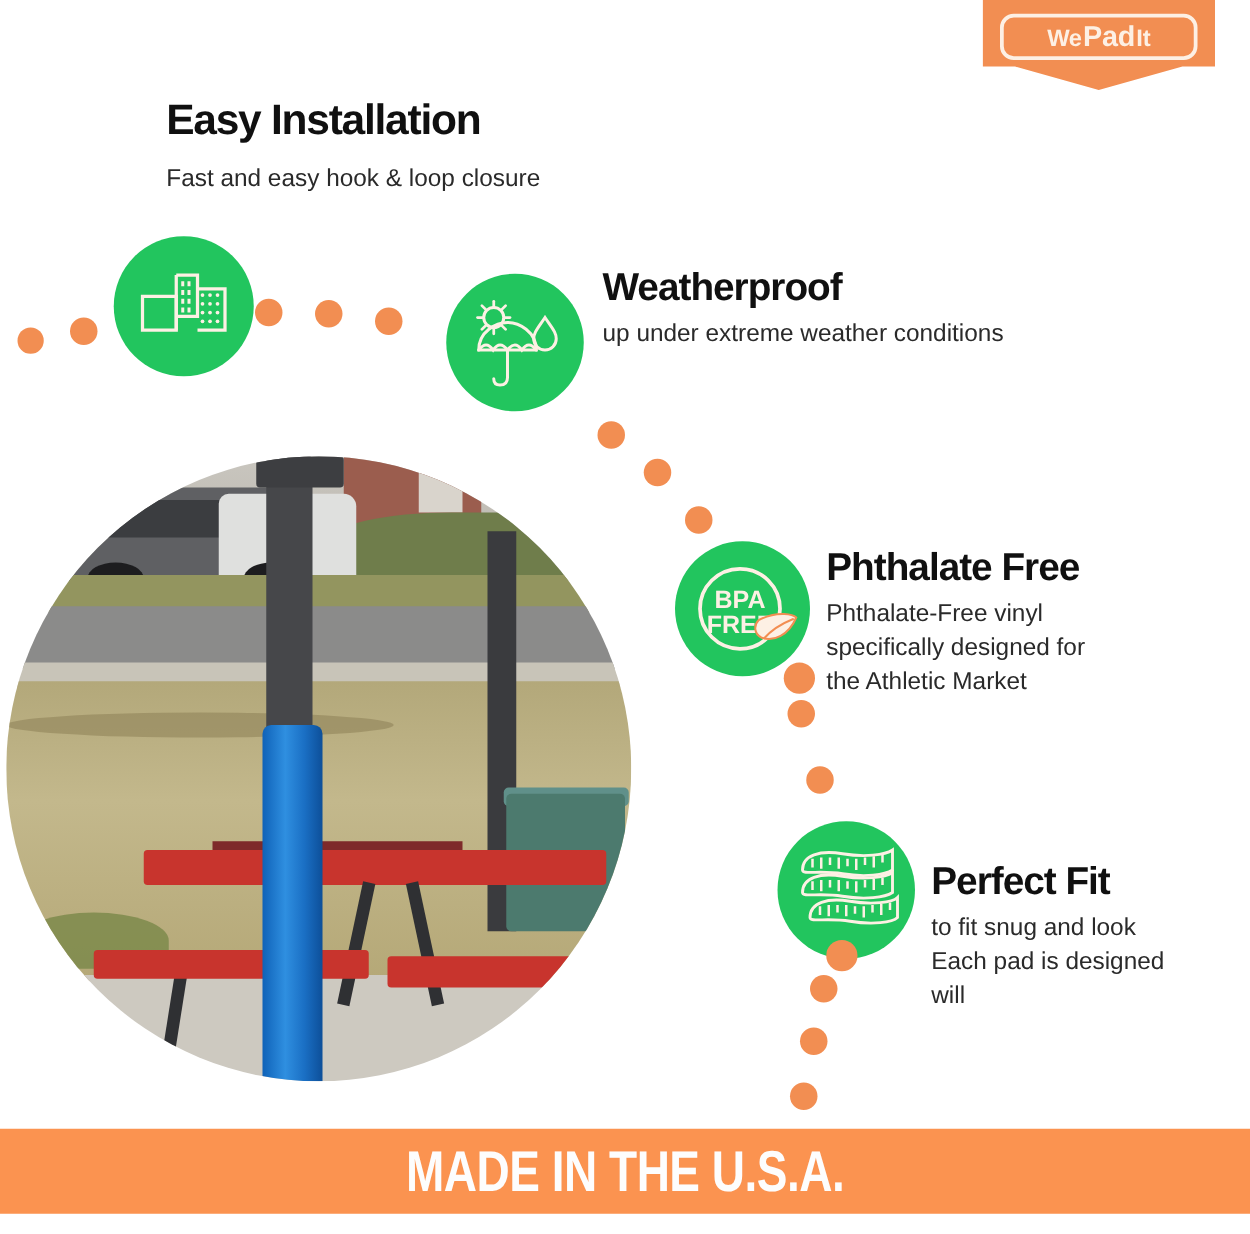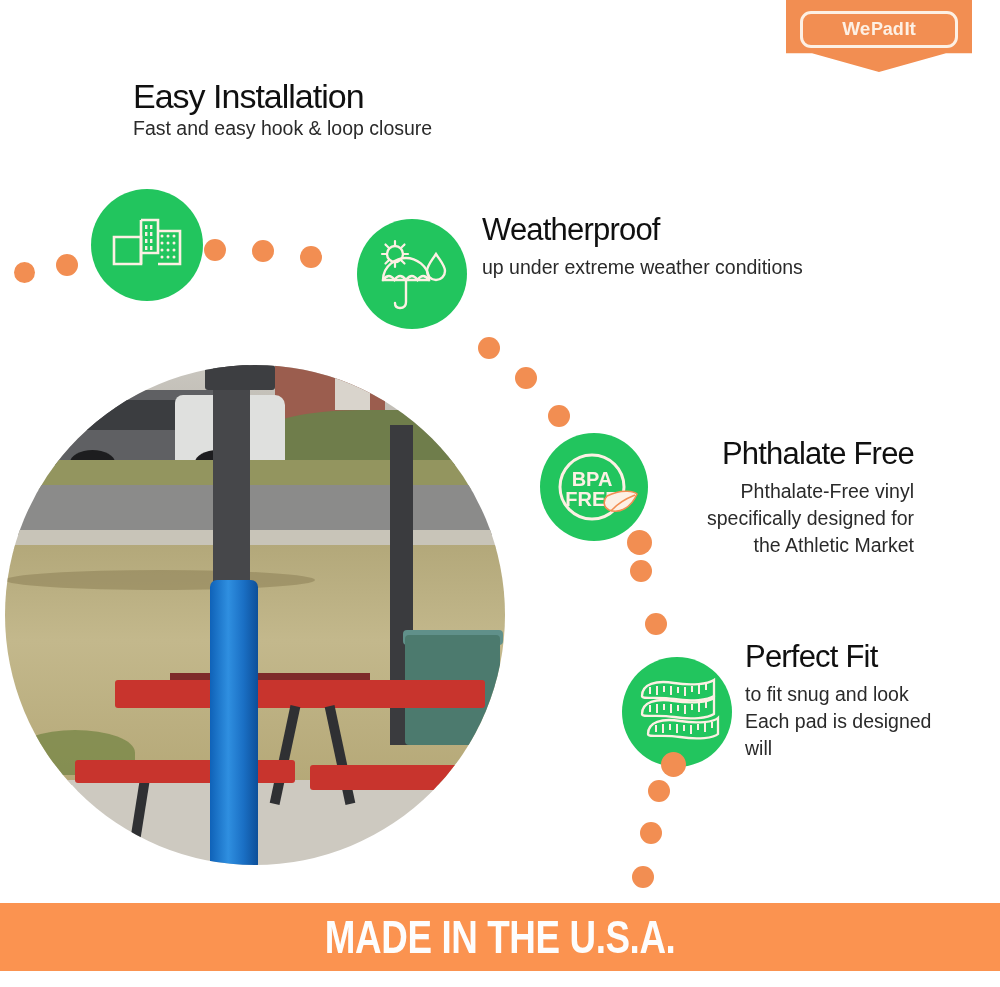--- a/index.html
+++ b/index.html
@@ -18,50 +18,50 @@
     background: #f28e52;
     clip-path: polygon(0 0, 100% 0, 100% 74%, 86% 74%, 50% 100%, 14% 74%, 0 74%);
   }
   .logo-box {
     position: absolute; left: 14px; top: 11px; right: 14px; height: 37px;
     border: 3px solid #fdf0e4; border-radius: 11px;
     display: flex; align-items: center; justify-content: center;
   }
   .logo-text { display: flex; align-items: baseline; color: #fdf0e4; letter-spacing: -0.2px; }
   .logo-we  { font-size: 19px; font-weight: 700; text-align: right; }
-  .logo-pad { font-size: 18px; font-weight: 800; margin: 12px 1px; }
+  .logo-pad { font-size: 23px; font-weight: 800; margin: 12px 1px; }
   .logo-it  { font-size: 19px; font-weight: 700; }
 
   
   .dot { position: absolute; border-radius: 50%; background: #f28e52; }
 
   
   .bubble {
     position: absolute; border-radius: 50%;
     background: #22c55e;
     display: flex; align-items: center; justify-content: center;
   }
   .bubble svg { display: block; }
 
   
   .feature { position: absolute; }
   .feat-title {
-    font-size: 31px; font-weight: 400; color: #101010;
+    font-size: 31px; font-weight: 700; color: #101010;
     letter-spacing: -0.8px; line-height: 1.1; white-space: nowrap;
   }
   .feat-desc {
     font-size: 19.5px; font-weight: 400; color: #2a2a2a;
     line-height: 1.38; margin-top: 7px;
   }
   .feat-desc div { white-space: nowrap; }
 
   
   .headline { position: absolute; left: 133px; top: 78px; }
   .headline .feat-title { font-size: 34px; letter-spacing: -1px; }
-  .headline .feat-desc { font-size: 19.5px; margin-top: 0; }
+  .headline .feat-desc { font-size: 19.5px; margin-top: 15px; }
 
   
   .photo {
     position: absolute; left: 5px; top: 365px; width: 500px; height: 500px;
     border-radius: 50%; overflow: hidden;
   }
   .photo .sky      { position:absolute; left:0; top:0; width:100%; height:19%;
                      background: linear-gradient(#c9c6bf, #b9b5ac); }
   .photo .building { position:absolute; left:54%; top:0; width:22%; height:15%;
                      background:#9b5d4e; }
@@ -272,30 +272,30 @@
   </div>
   <div class="dot" style="left:661px; top:752px; width:25px; height:25px;"></div>
 
   <div class="feature" style="left:482px; top:213px;">
     <div class="feat-title">Weatherproof</div>
     <div class="feat-desc">
       <div>up under extreme weather conditions</div>
     </div>
   </div>
 
-  <div class="feature" style="left:707px; top:437px;text-align:right;">
+  <div class="feature" style="left:661px; top:437px;">
     <div class="feat-title">Phthalate Free</div>
     <div class="feat-desc">
       <div>Phthalate-Free vinyl</div>
       <div>specifically designed for</div>
       <div>the Athletic Market</div>
     </div>
   </div>
 
-  <div class="feature" style="left:745px; top:640px;">
+  <div class="feature" style="left:745px; top:688px;">
     <div class="feat-title">Perfect Fit</div>
     <div class="feat-desc">
       <div>to fit snug and look</div>
       <div>Each pad is designed</div>
       <div>will</div>
     </div>
   </div>
 
   <div class="photo">
     <div class="sky"></div>

